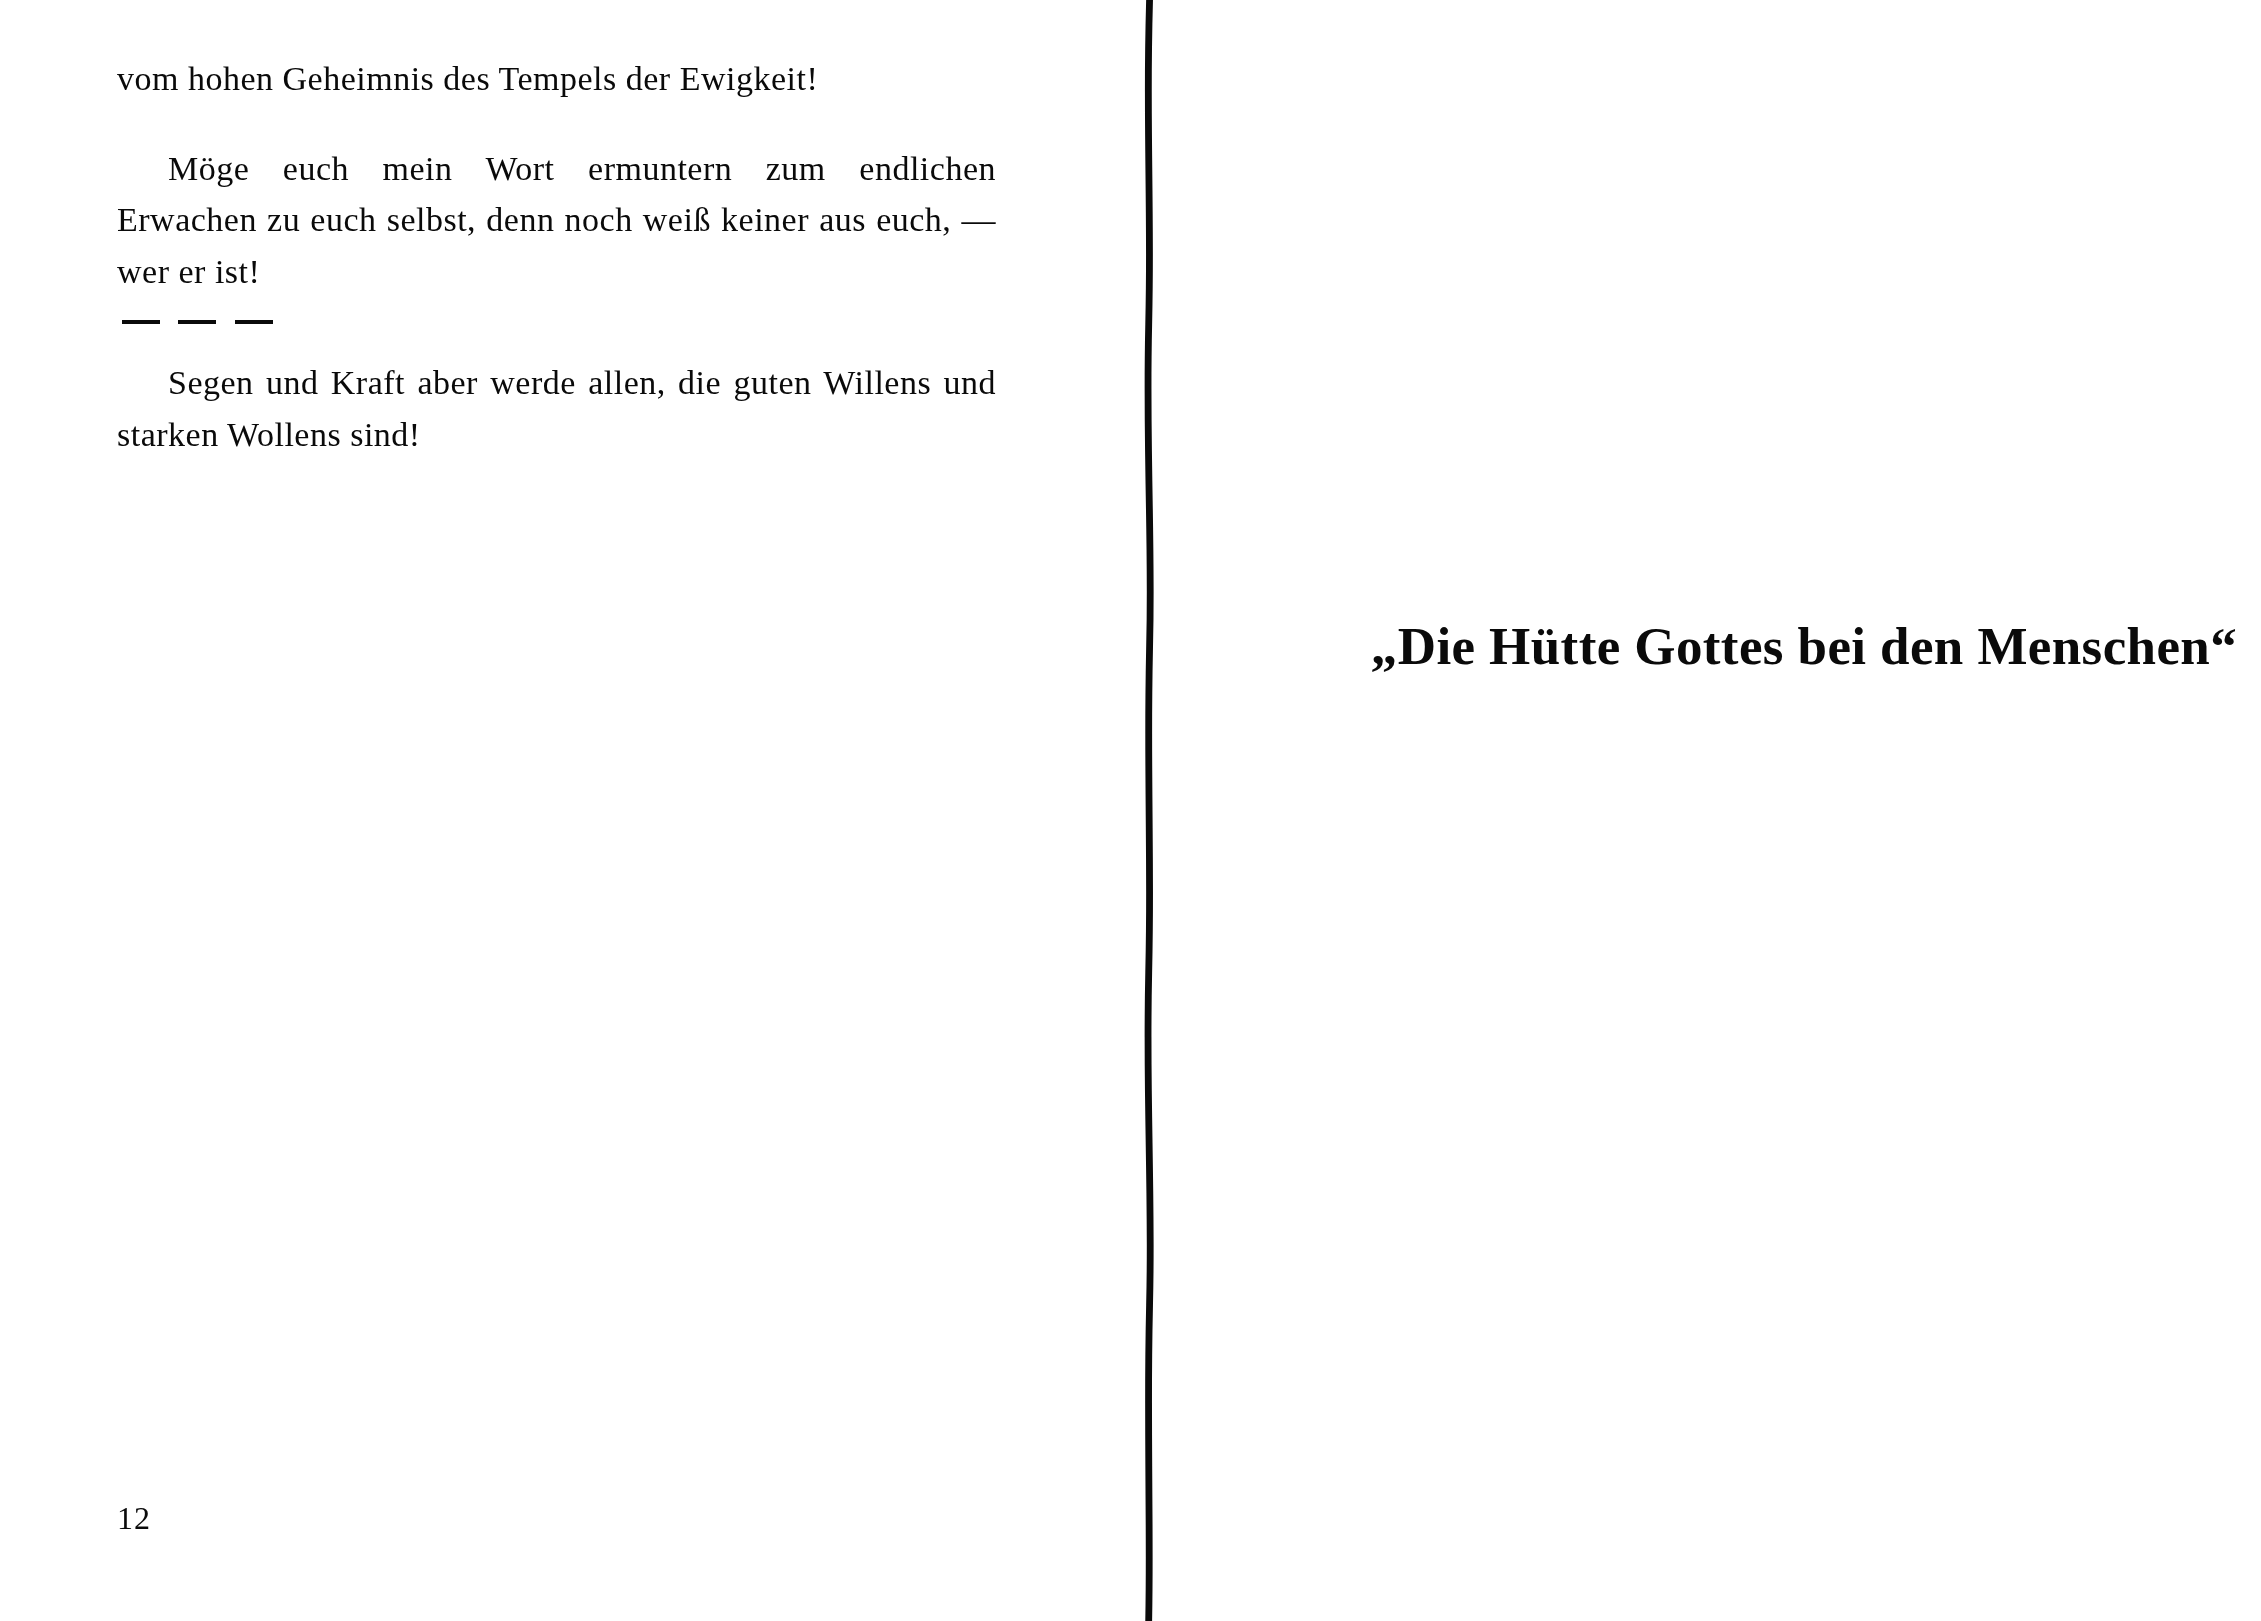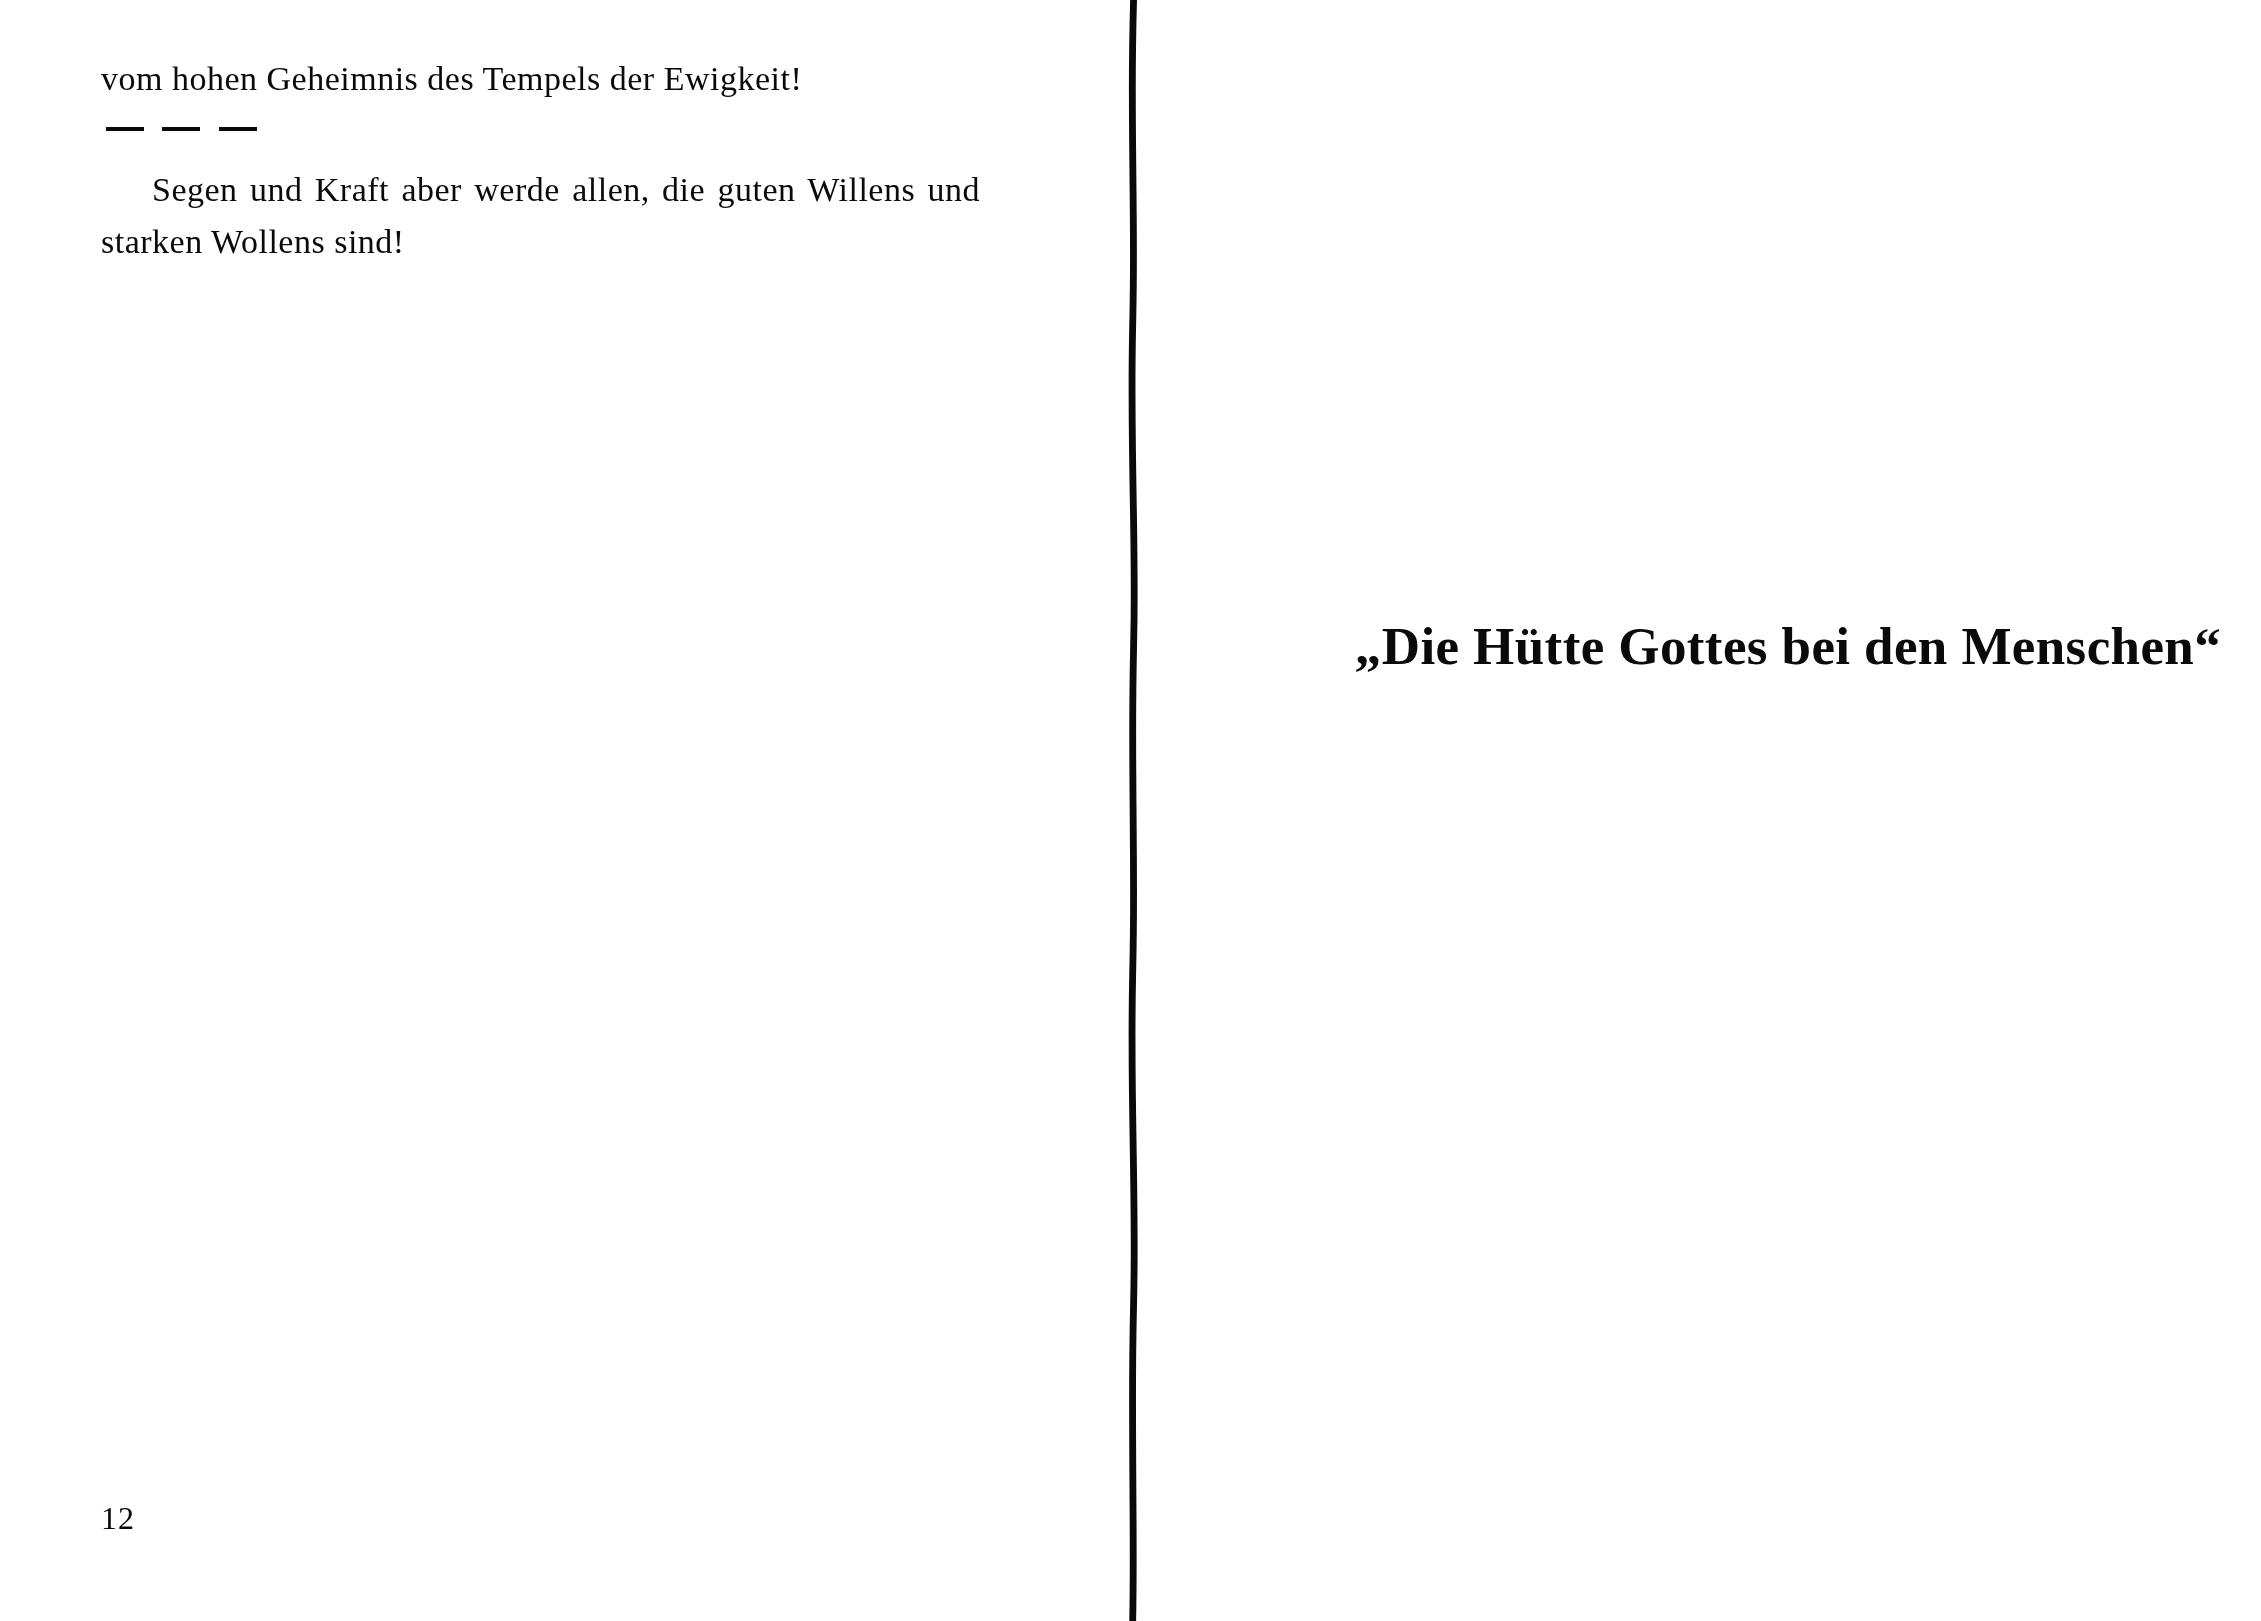--- a/index.html
+++ b/index.html
@@ -14,20 +14,21 @@
     overflow: hidden;
     font-family: "Liberation Serif", serif;
     color: #000000;
   }
 
   .spread {
     position: absolute;
     inset: 0;
     display: flex;
     flex-direction: row;
+    padding-left: 16px;
   }
 
   
   .page-left {
     position: relative;
     width: 1101px;
     height: 1621px;
     flex: 0 0 1101px;
   }
 
@@ -129,20 +130,21 @@
   }
 </style>
 </head>
 <body>
 
 <div class="spread">
 
   <div class="page-left">
     <div class="left-text-block">
       <p class="para p1">vom hohen Geheimnis des Tempels der Ewigkeit!</p>
+      <p class="para p2">Möge euch mein Wort ermuntern zum endlichen Erwachen zu euch selbst, denn noch weiß keiner aus euch, — wer er ist!</p>
       <div class="dash-rule">
         <span></span>
         <span></span>
         <span></span>
       </div>
       <p class="para p3">Segen und Kraft aber werde allen, die guten Willens und starken Wollens sind!</p>
     </div>
     <div class="page-number">12</div>
   </div>
 

